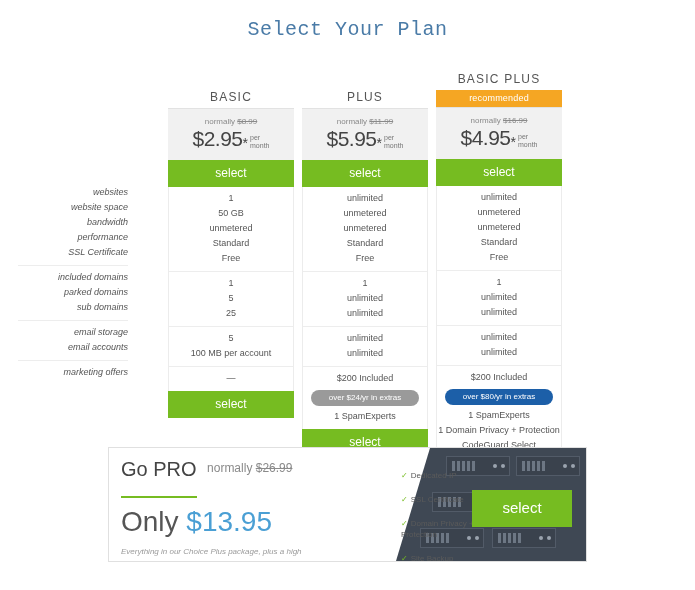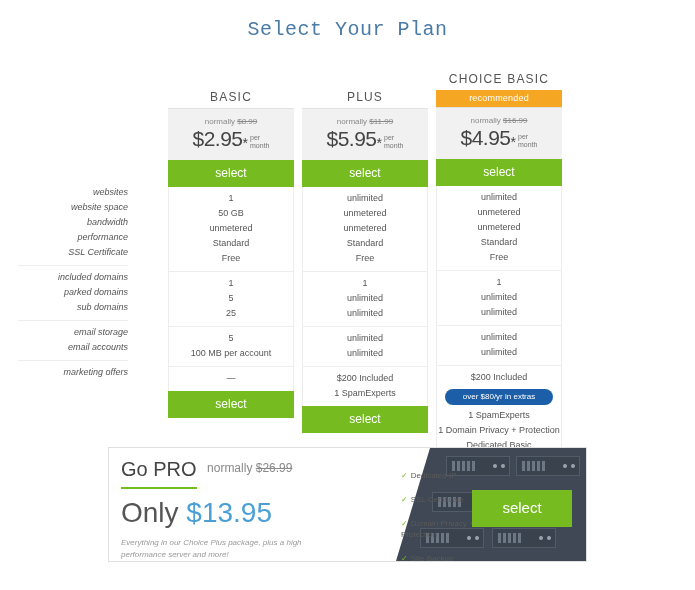--- a/index.html
+++ b/index.html
@@ -139,21 +139,21 @@
     position: absolute;
     left: 12px; top: 10px;
     width: 185px;
   }
   .gopro-title {
     font-size: 20px;
     color: #444;
     font-weight: 300;
     display: inline-block;
     border-bottom: 2px solid #76bc21;
-    padding-bottom: 6px;
+    padding-bottom: 15px;
   }
   .gopro-normally {
     display: inline-block;
     font-size: 12px;
     color: #8a8a8a;
     margin-left: 6px;
     vertical-align: 4px;
   }
   .gopro-price {
     margin-top: 8px;
@@ -309,28 +309,29 @@
         <div class="feat">1</div>
         <div class="feat">unlimited</div>
         <div class="feat">unlimited</div>
       </div>
       <div class="group">
         <div class="feat">unlimited</div>
         <div class="feat">unlimited</div>
       </div>
       <div class="group">
         <div class="feat">$200 Included</div>
+        <div class="extras-pill pill-gray">over $24/yr in extras</div>
         <div class="feat">1 SpamExperts</div>
       </div>
     </div>
     <div class="select-btn lower">select</div>
   </div>
 
   <div class="plan-col" style="left:436px; top:72px;">
-    <div class="plan-name">CHOICE BASIC</div>
+    <div class="plan-name">BASIC PLUS</div>
     <div class="rec-badge">recommended</div>
     <div class="price-box">
       <div class="normally">
         <span>normally</span>
         <s>$16.99</s>
       </div>
       <div class="price-row">
         <span class="price-main">$4.95</span><span class="price-star">*</span><span class="per-month"><span>per</span><br><span>month</span></span>
       </div>
     </div>
@@ -350,21 +351,21 @@
       </div>
       <div class="group">
         <div class="feat">unlimited</div>
         <div class="feat">unlimited</div>
       </div>
       <div class="group">
         <div class="feat">$200 Included</div>
         <div class="extras-pill pill-blue">over $80/yr in extras</div>
         <div class="feat">1 SpamExperts</div>
         <div class="feat">1 Domain Privacy + Protection</div>
-        <div class="feat">Dedicated Basic</div>
+        <div class="feat">CodeGuard Select</div>
       </div>
     </div>
     <div class="select-btn lower">select</div>
   </div>
 
   <div class="gopro">
 
     <div class="server-art">
       <div class="rack" style="left:50px; top:8px; width:64px; height:20px;">
         <div class="slot" style="left:5px;"></div>

